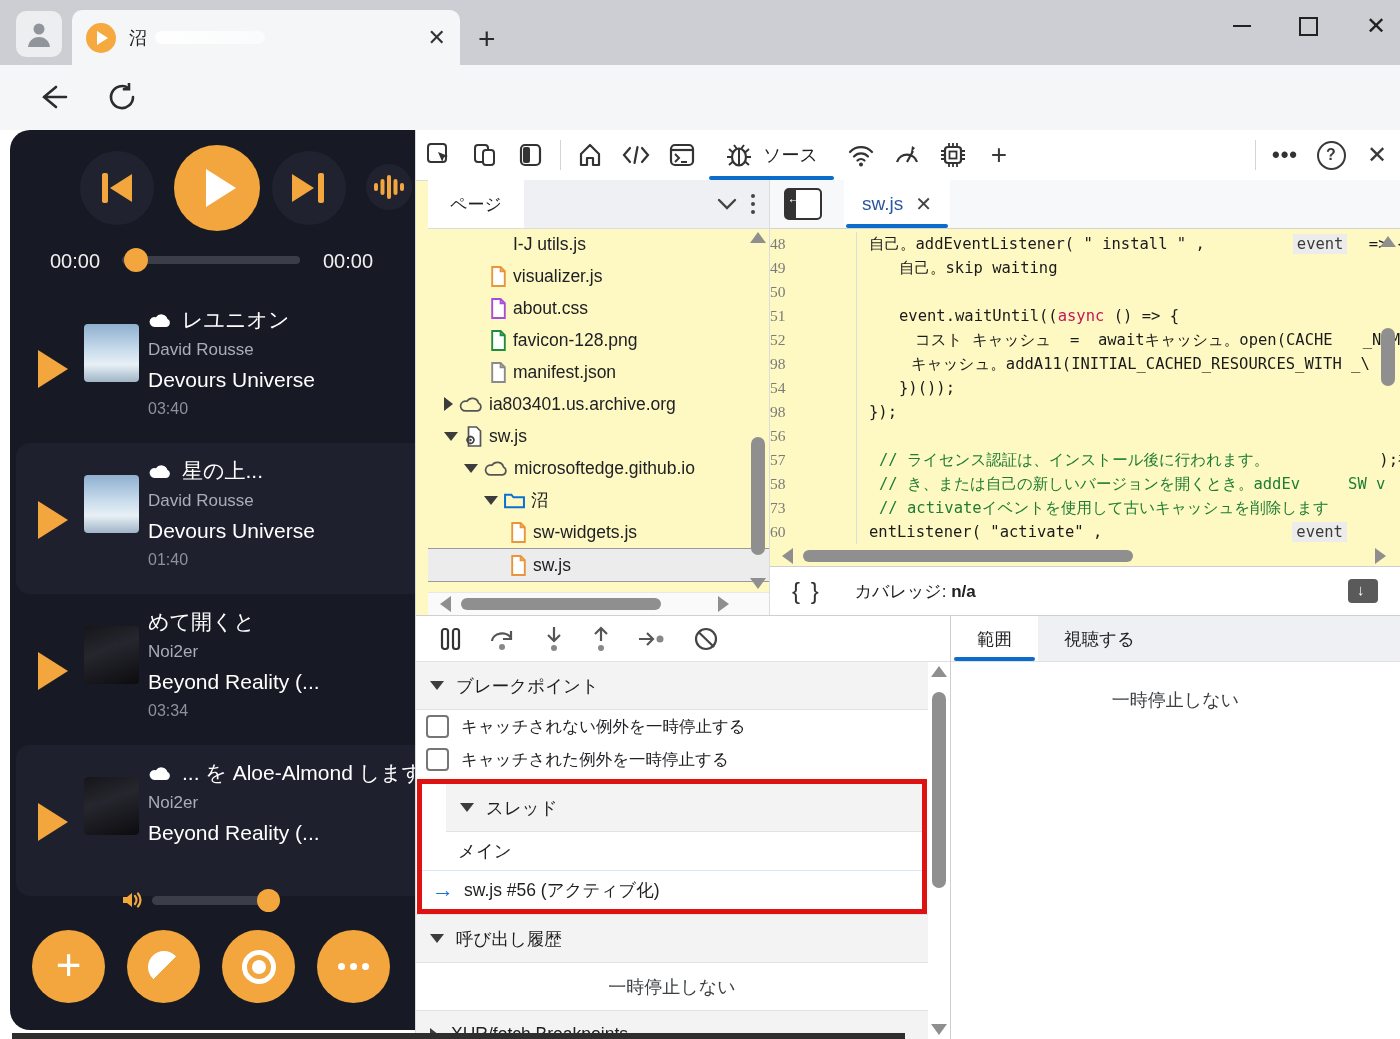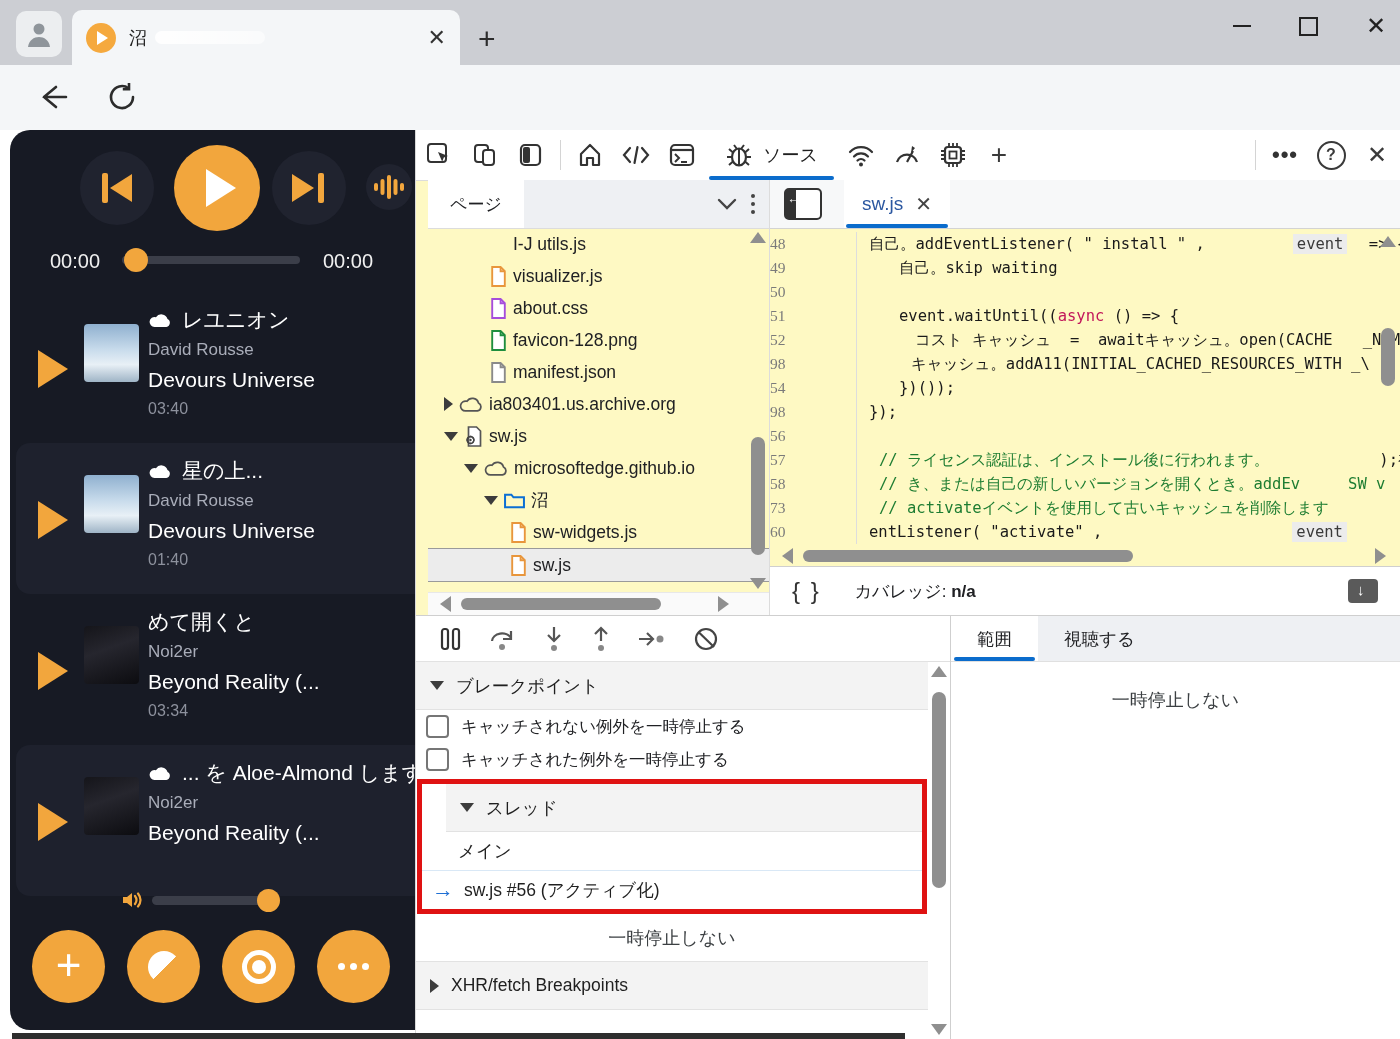--- a/index.html
+++ b/index.html
@@ -721,20 +721,24 @@
                   <span>スレッド</span>
                 </div>
               <div class="thread-row">
                   <span>メイン</span>
                 </div>
               <div class="thread-row active">
                   <span class="arrow-blue">→</span>
                   <span>sw.js #56 (アクティブ化)</span>
                 </div>
             </div>
+            <div class="sec-header">
+                <span class="exp-d"></span>
+                <span>呼び出し履歴</span>
+              </div>
             <div class="not-paused">一時停止しない</div>
             <div class="sec-header">
                 <span class="exp-r"></span>
                 <span>XHR/fetch Breakpoints</span>
               </div>
           </div>
           <div class="dbg-vsb">
             <div class="sb-up" style="margin:0 auto;"></div>
             <div class="sb-thumb" style="position:absolute;top:26px;height:196px;left:1px;"></div>
             <div class="sb-down" style="position:absolute;bottom:0;left:0;"></div>

